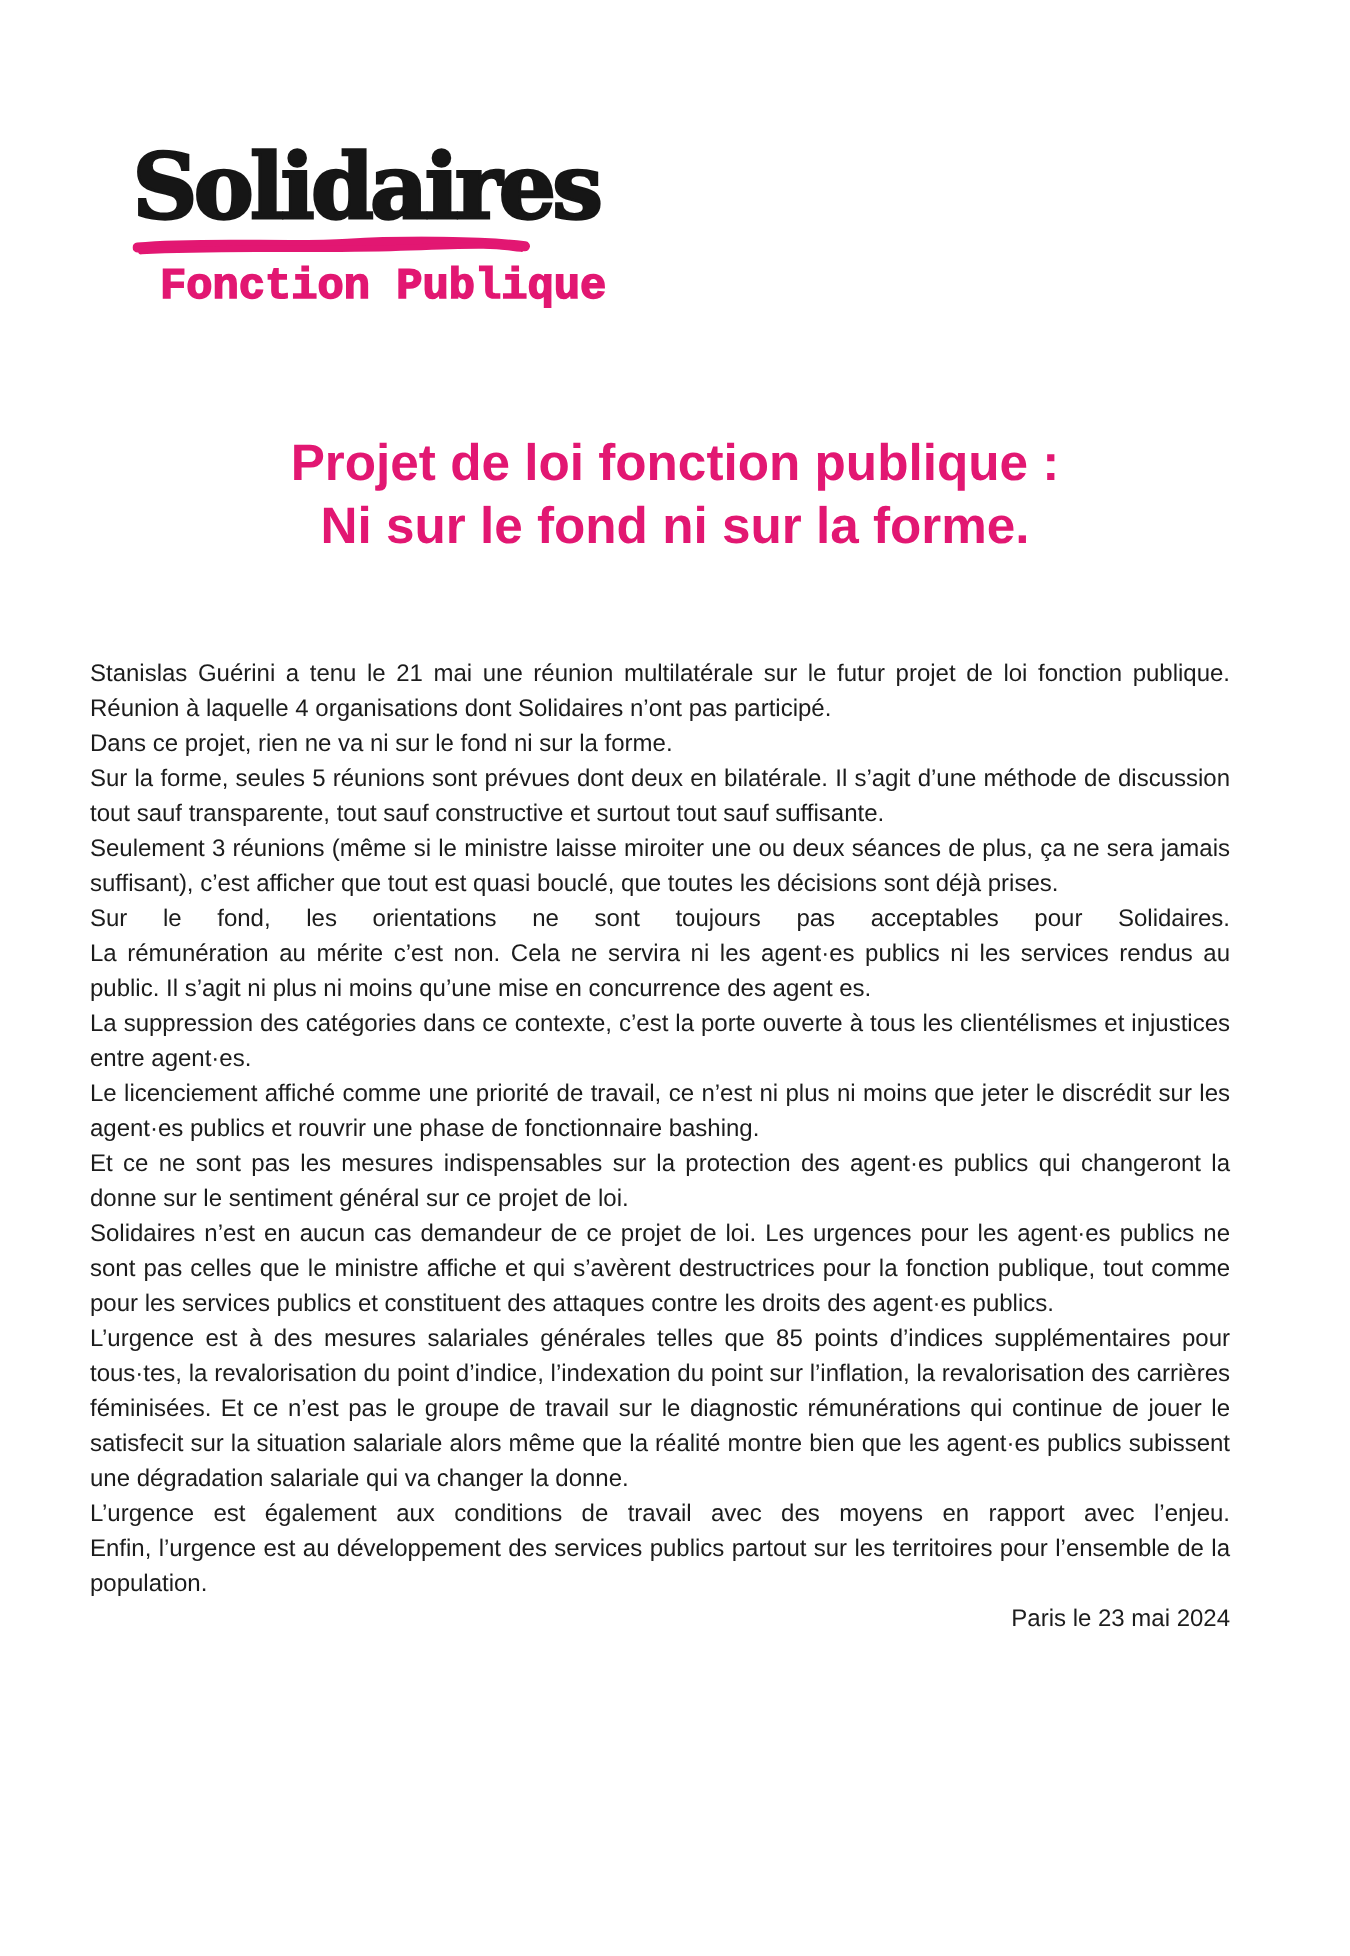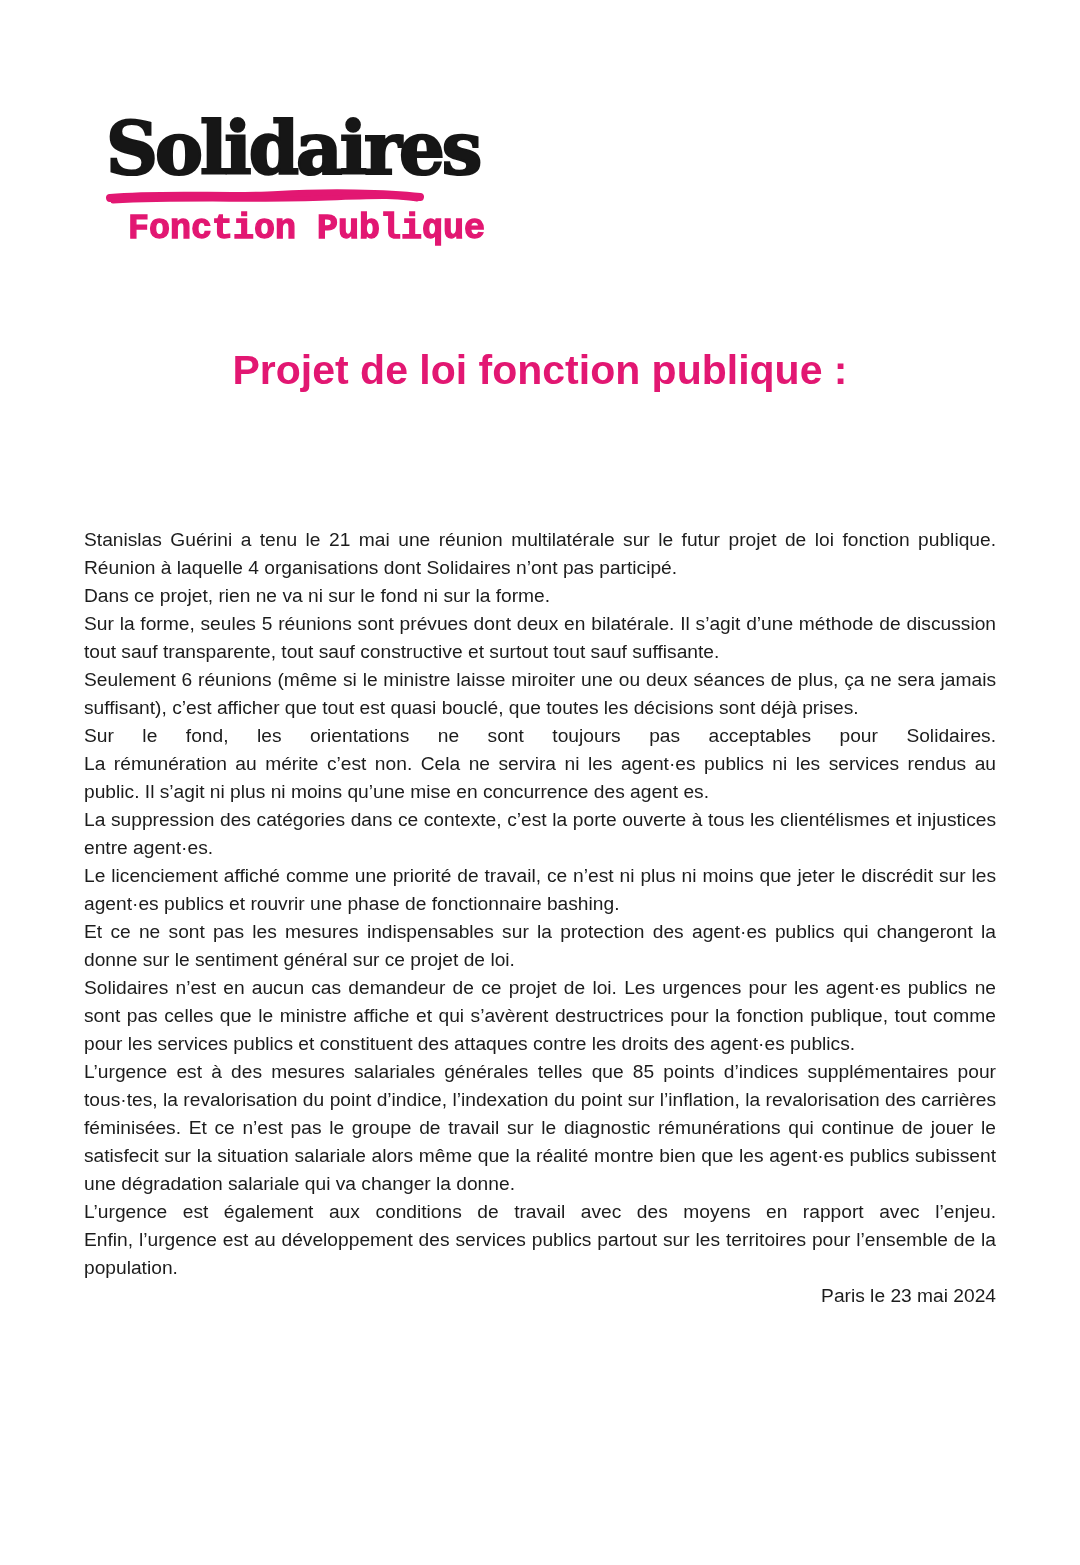--- a/index.html
+++ b/index.html
@@ -44,21 +44,21 @@
     text-align:center;
     font-size:41px;
     font-weight:bold;
     line-height:50px;
     color:var(--accent);
   }
   .headline .hl{display:block;}
   
   .content{
     position:absolute;
-    left:84px;top:526px;width:912px;
+    left:72px;top:526px;width:912px;
     font-size:19.2px;
     line-height:28px;
     color:var(--ink);
   }
   .para{margin:0;text-align:justify;}
   .para.gap{}
   .para.stretch{text-align-last:justify;}
   .para.dateline{text-align:center;text-align-last:right;}
 </style>
 </head>
@@ -70,27 +70,28 @@
     <div class="logo-word">Solidaires</div>
     <svg class="logo-stroke" width="318" height="18" viewBox="0 0 318 18" aria-hidden="true">
       <path d="M4 9 C 60 4, 125 9, 172 6 S 282 4, 314 8" fill="none" stroke="var(--accent)" stroke-width="8" stroke-linecap="round"></path>
       <path d="M7 12 C 85 8, 150 12, 222 9 S 292 8, 311 10" fill="none" stroke="var(--accent)" stroke-width="5" stroke-linecap="round"></path>
     </svg>
     <div class="logo-sub">Fonction Publique</div>
   </header>
 
   <h1 class="headline">
     <span class="hl">Projet de loi fonction publique :</span>
+    <span class="hl">Ni sur le fond ni sur la forme.</span>
   </h1>
 
   <main class="content">
     <p class="para">Stanislas Guérini a tenu le 21 mai une réunion multilatérale sur le futur projet de loi fonction publique. Réunion à laquelle 4 organisations dont Solidaires n’ont pas participé.</p>
     <p class="para gap">Dans ce projet, rien ne va ni sur le fond ni sur la forme.</p>
     <p class="para gap">Sur la forme, seules 5 réunions sont prévues dont deux en bilatérale. Il s’agit d’une méthode de discussion tout sauf transparente, tout sauf constructive et surtout tout sauf suffisante.</p>
-    <p class="para">Seulement 6 réunions (même si le ministre laisse miroiter une ou deux séances de plus, ça ne sera jamais suffisant), c’est afficher que tout est quasi bouclé, que toutes les décisions sont déjà prises.</p>
+    <p class="para">Seulement 3 réunions (même si le ministre laisse miroiter une ou deux séances de plus, ça ne sera jamais suffisant), c’est afficher que tout est quasi bouclé, que toutes les décisions sont déjà prises.</p>
     <p class="para stretch">Sur le fond, les orientations ne sont toujours pas acceptables pour Solidaires.</p>
     <p class="para">La rémunération au mérite c’est non. Cela ne servira ni les agent·es publics ni les services rendus au public. Il s’agit ni plus ni moins qu’une mise en concurrence des agent es.</p>
     <p class="para">La suppression des catégories dans ce contexte, c’est la porte ouverte à tous les clientélismes et injustices entre agent·es.</p>
     <p class="para">Le licenciement affiché comme une priorité de travail, ce n’est ni plus ni moins que jeter le discrédit sur les agent·es publics et rouvrir une phase de fonctionnaire bashing.</p>
     <p class="para">Et ce ne sont pas les mesures indispensables sur la protection des agent·es publics qui changeront la donne sur le sentiment général sur ce projet de loi.</p>
     <p class="para gap">Solidaires n’est en aucun cas demandeur de ce projet de loi. Les urgences pour les agent·es publics ne sont pas celles que le ministre affiche et qui s’avèrent destructrices pour la fonction publique, tout comme pour les services publics et constituent des attaques contre les droits des agent·es publics.</p>
     <p class="para">L’urgence est à des mesures salariales générales telles que 85 points d’indices supplémentaires pour tous·tes, la revalorisation du point d’indice, l’indexation du point sur l’inflation, la revalorisation des carrières féminisées. Et ce n’est pas le groupe de travail sur le diagnostic rémunérations qui continue de jouer le satisfecit sur la situation salariale alors même que la réalité montre bien que les agent·es publics subissent une dégradation salariale qui va changer la donne.</p>
     <p class="para stretch">L’urgence est également aux conditions de travail avec des moyens en rapport avec l’enjeu.</p>
     <p class="para">Enfin, l’urgence est au développement des services publics partout sur les territoires pour l’ensemble de la population.</p>
     <p class="para dateline">Paris le 23 mai 2024</p>

